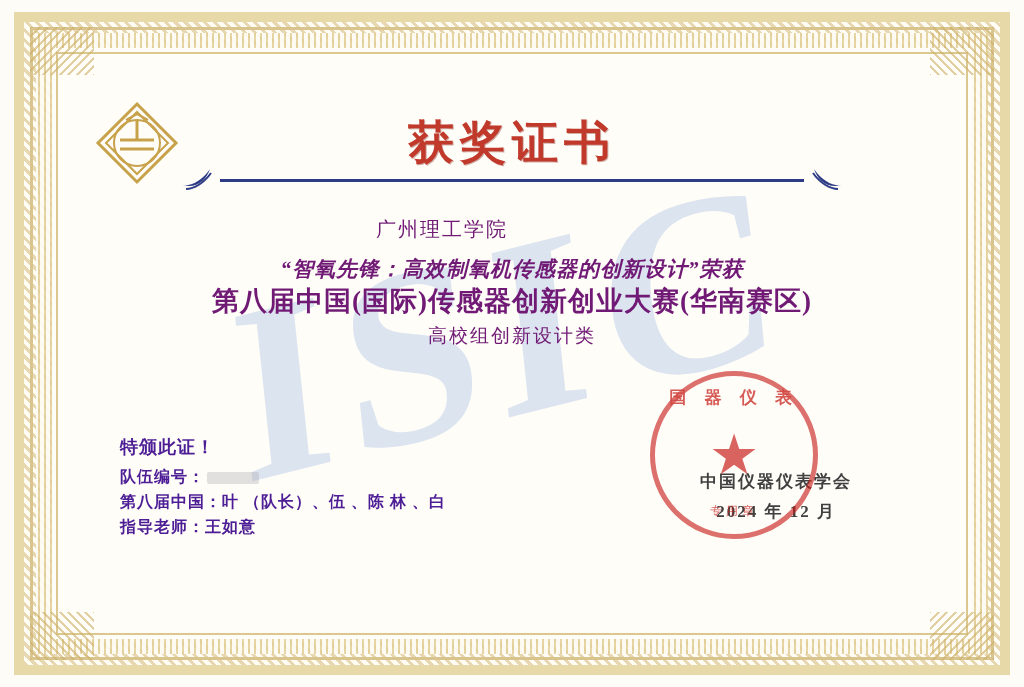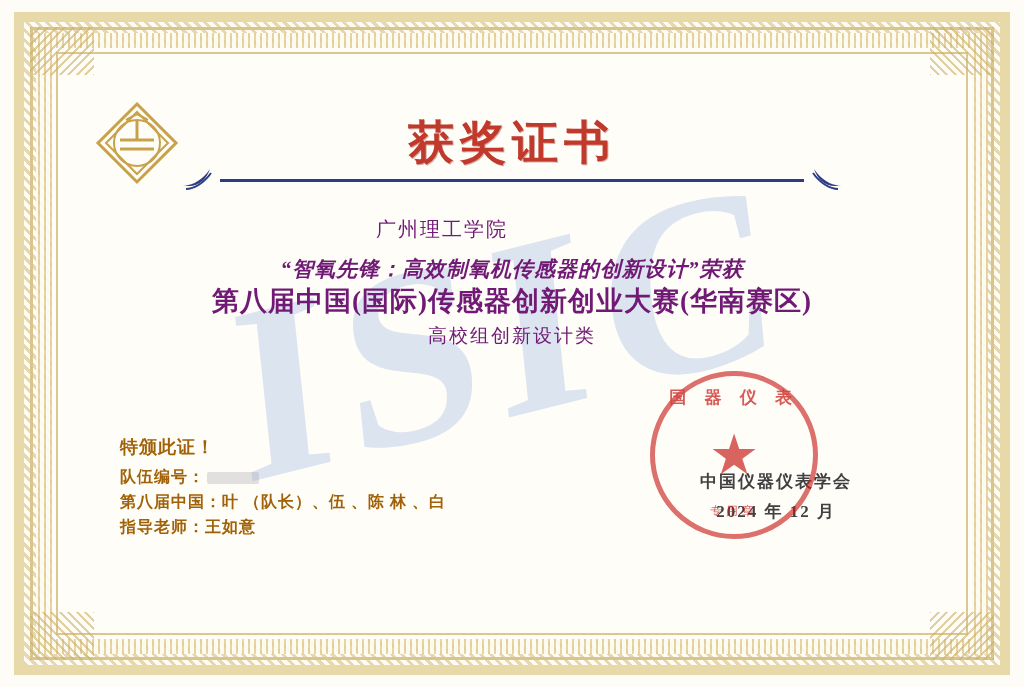--- a/index.html
+++ b/index.html
@@ -188,21 +188,21 @@
     padding-left: 16px;
   }
 
   
   .footer-left {
     position: absolute;
     left: 60px;
     bottom: 92px;
     font-size: 16px;
     line-height: 25px;
-    color: #a16207;
+    color: #4c1d95;
     font-weight: bold;
     letter-spacing: 1px;
   }
   .footer-left .grant {
     font-size: 18px;
     margin-bottom: 4px;
   }
   .redacted {
     display: inline-block;
     width: 52px;

